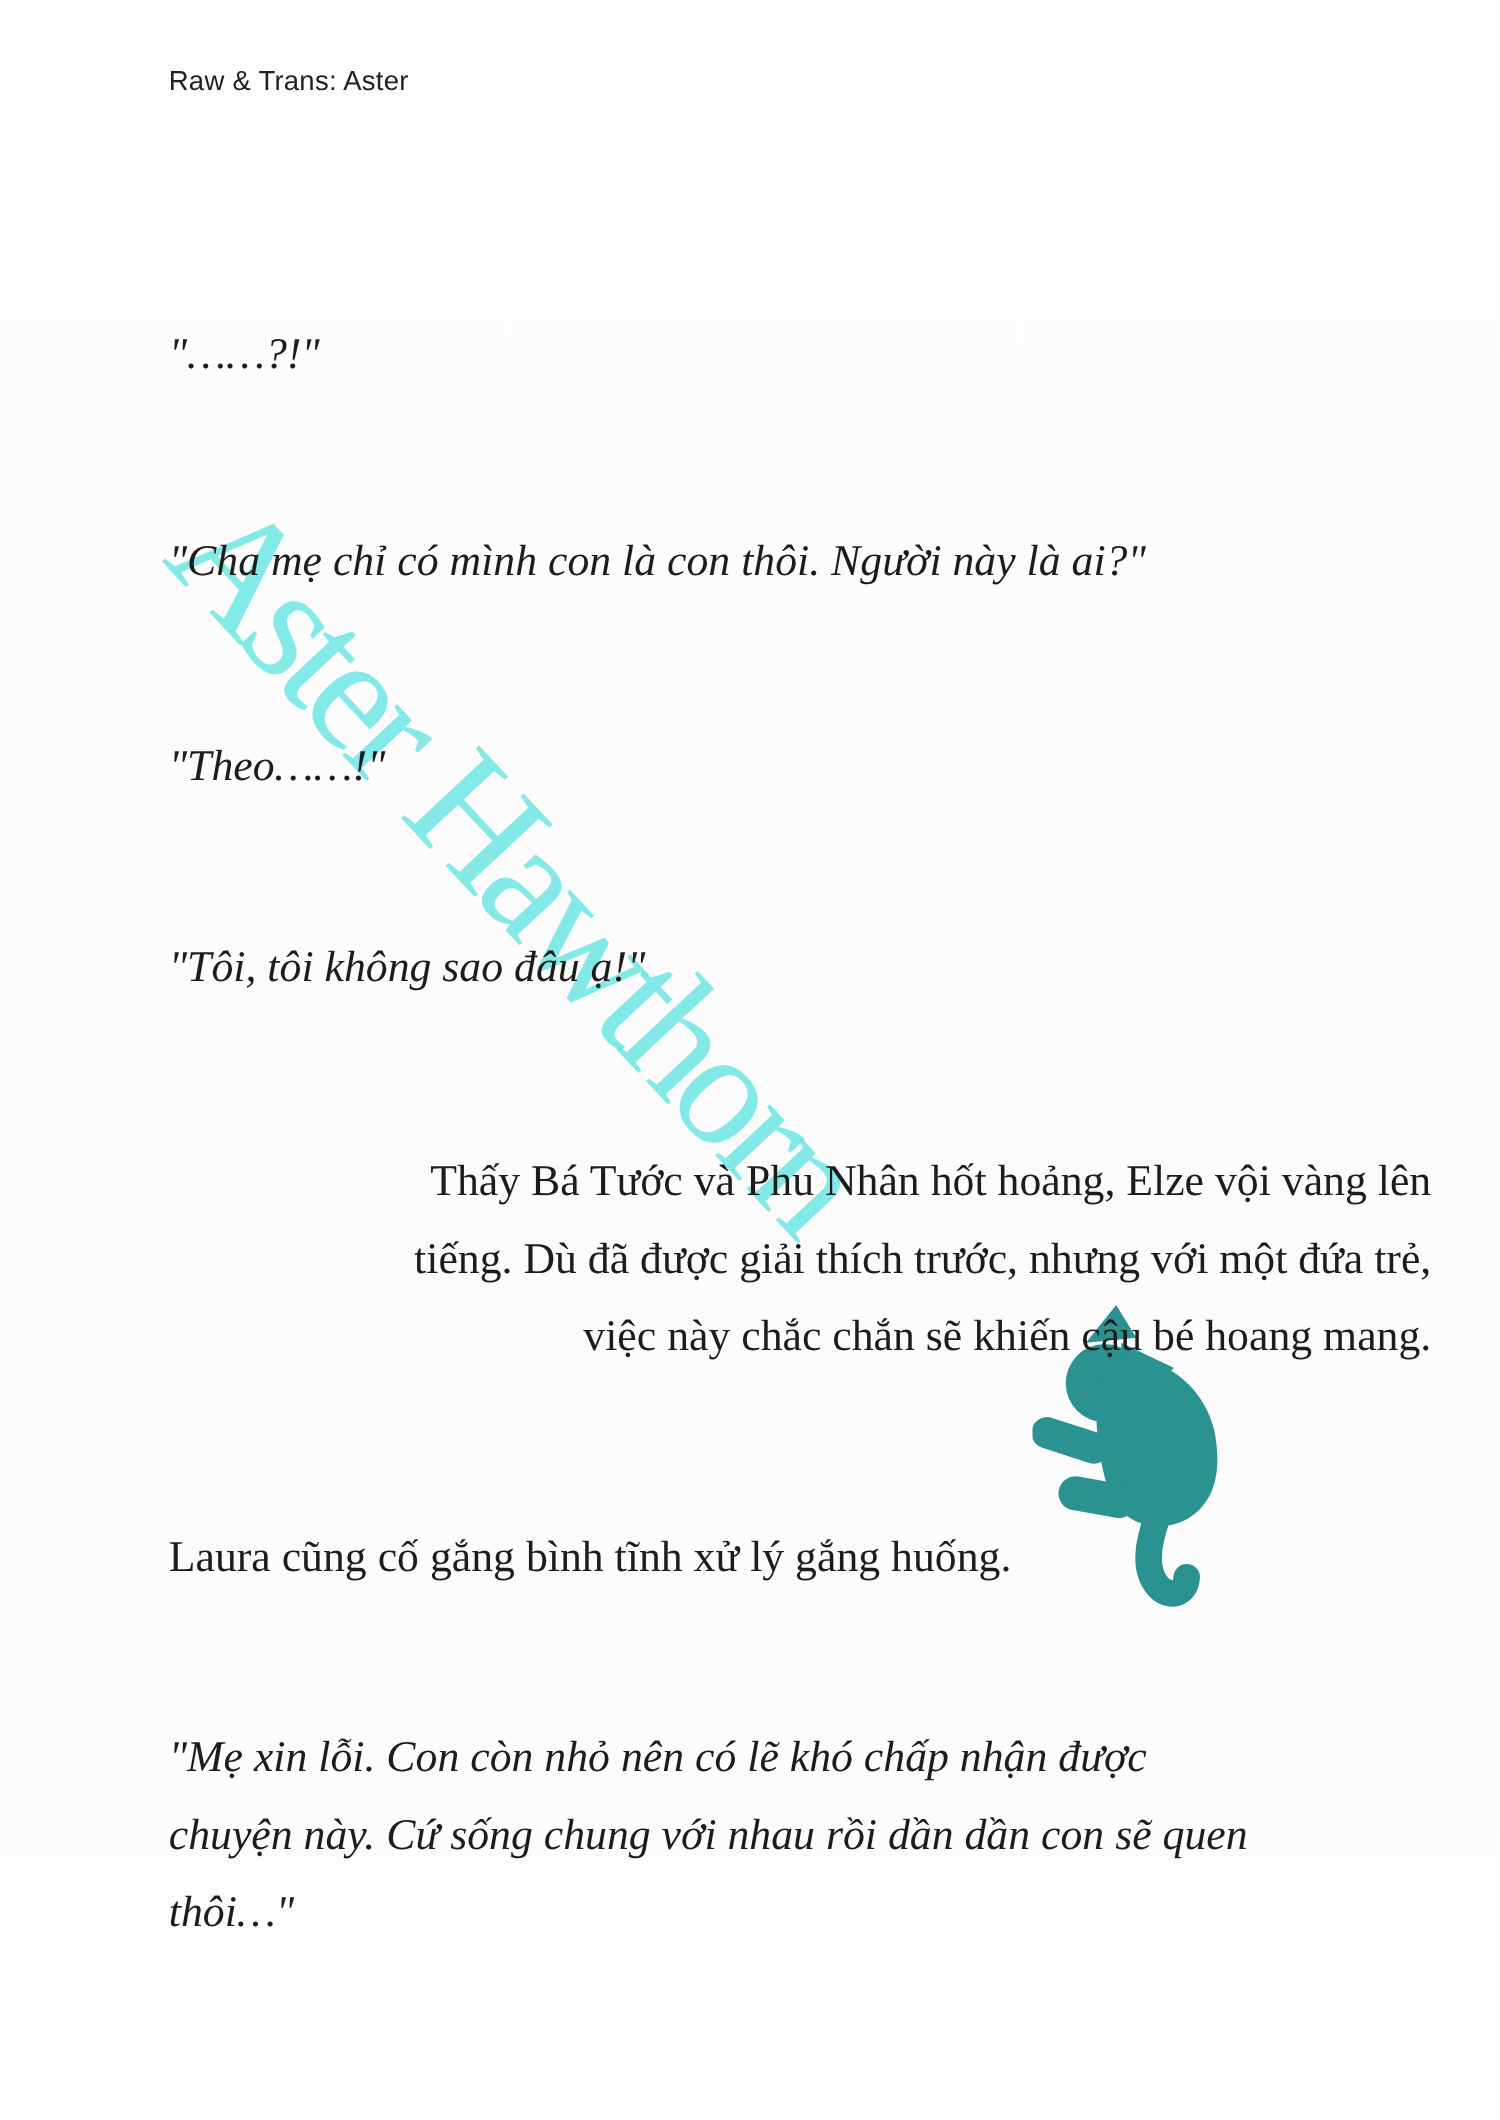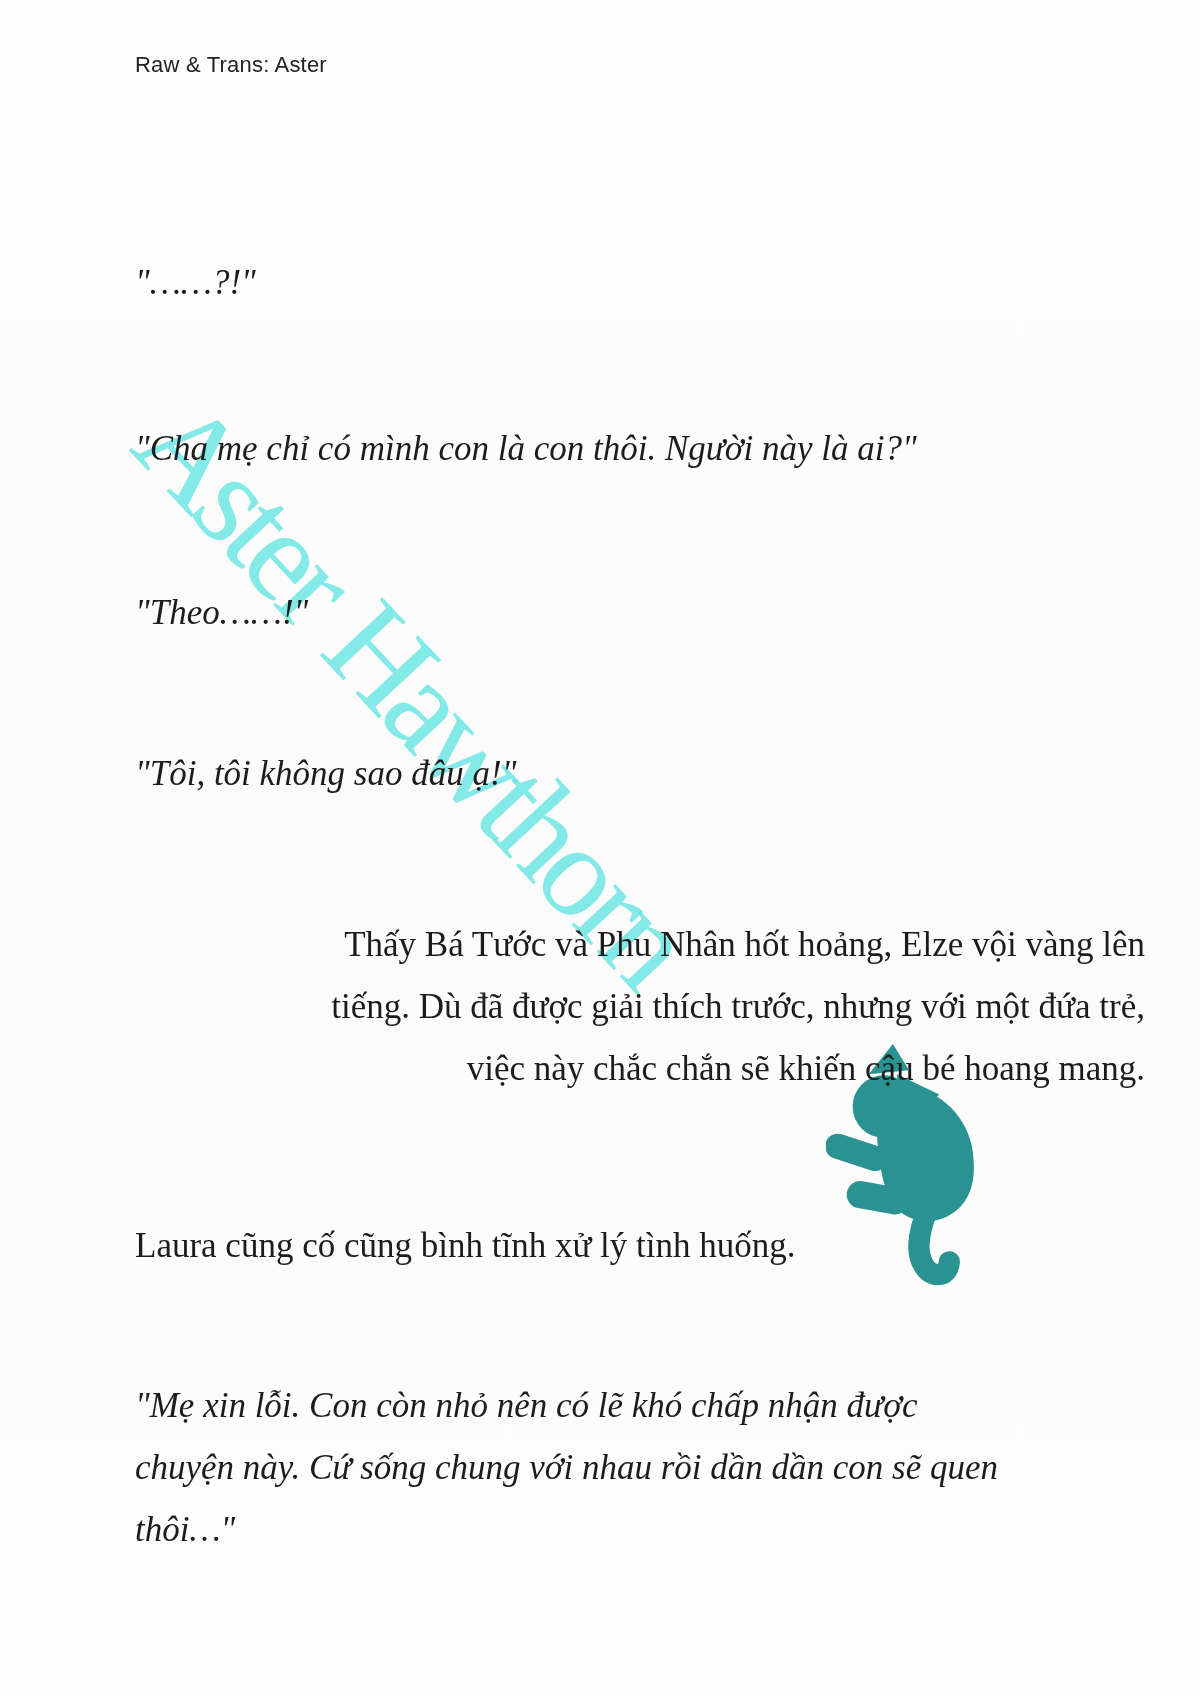--- a/index.html
+++ b/index.html
@@ -81,21 +81,21 @@
   <p class="para italic p2">"Cha mẹ chỉ có mình con là con thôi. Người này là ai?"</p>
 
   <p class="para italic p3">"Theo……!"</p>
 
   <p class="para italic p4">"Tôi, tôi không sao đâu ạ!"</p>
 
   <p class="para p5">Thấy Bá Tước và Phu Nhân hốt hoảng, Elze vội vàng lên
 tiếng. Dù đã được giải thích trước, nhưng với một đứa trẻ,
 việc này chắc chắn sẽ khiến cậu bé hoang mang.</p>
 
-  <p class="para p6">Laura cũng cố cũng bình tĩnh xử lý tình huống.</p>
+  <p class="para p6">Laura cũng cố gắng bình tĩnh xử lý gắng huống.</p>
 
   <p class="para italic p7">"Mẹ xin lỗi. Con còn nhỏ nên có lẽ khó chấp nhận được
 chuyện này. Cứ sống chung với nhau rồi dần dần con sẽ quen
 thôi…"</p>
 
   <svg class="cat" viewBox="0 0 150 250" xmlns="http://www.w3.org/2000/svg" aria-hidden="true">
     <g fill="#2a9392">
 
       <polygon points="42,36 66,6 82,32"></polygon>
 

